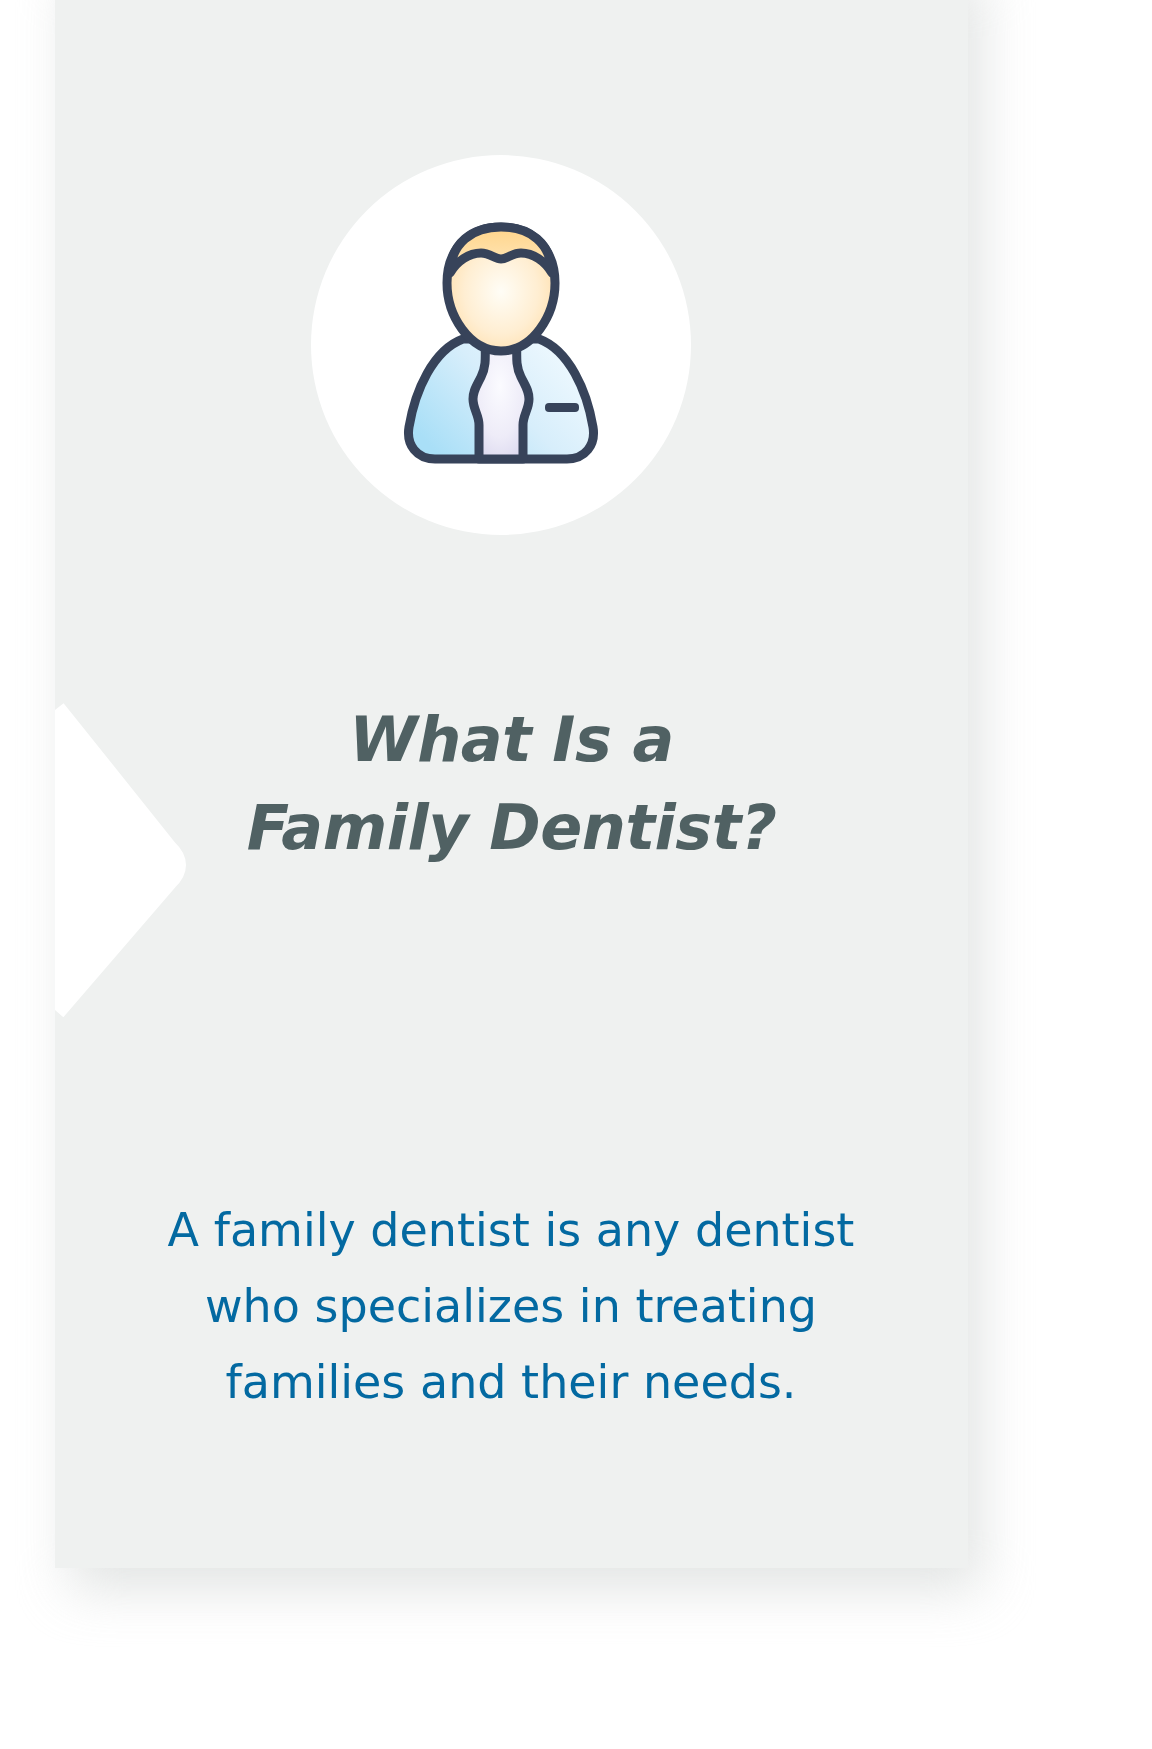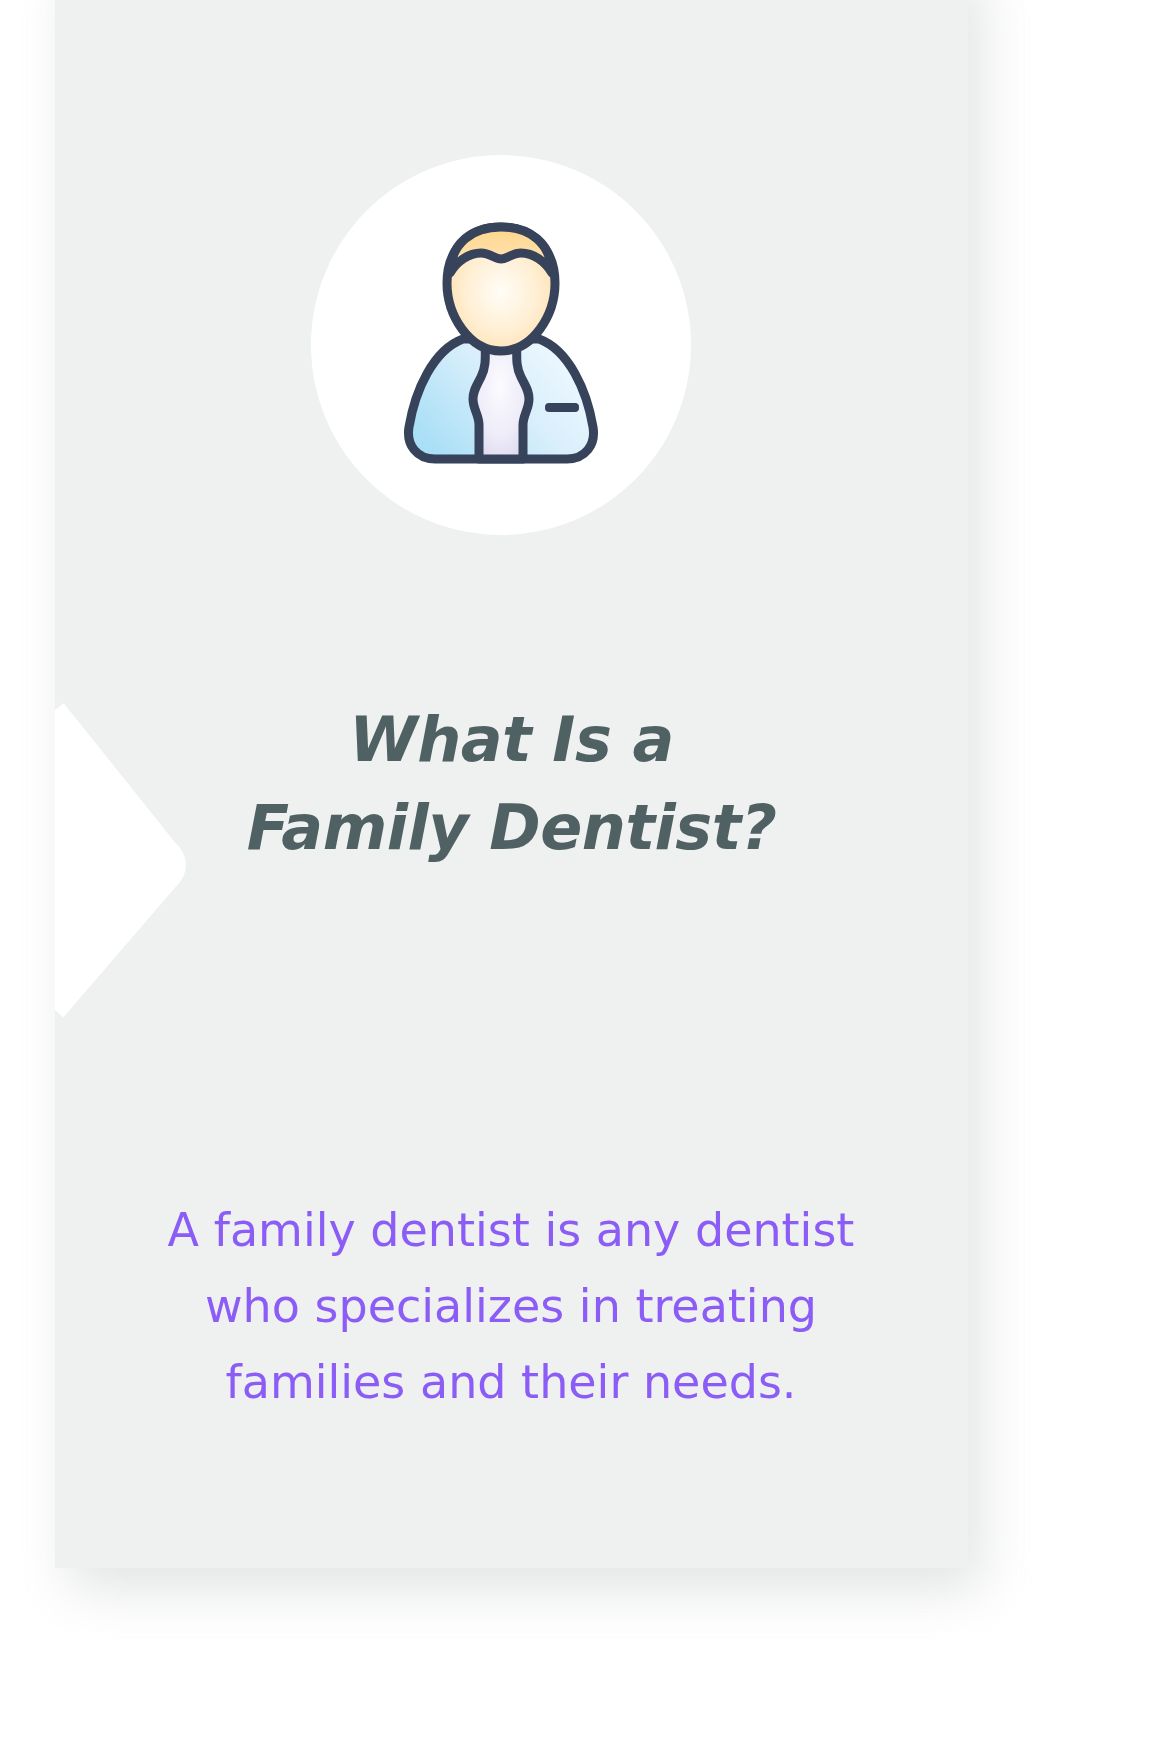--- a/index.html
+++ b/index.html
@@ -129,21 +129,21 @@
   .body-copy {
     position: absolute;
     left: 56px;
     top: 1192px;
     width: 800px;
     text-align: center;
     font-family: "DejaVu Sans", sans-serif;
     font-weight: 400;
     font-size: 46px;
     line-height: 76px;
-    color: #8b5cf6;
+    color: #0369a1;
     white-space: pre-line;
   }
 </style>
 </head>
 <body>
 
 <div id="stage">
 
   <div class="card-shadow"></div>
 

